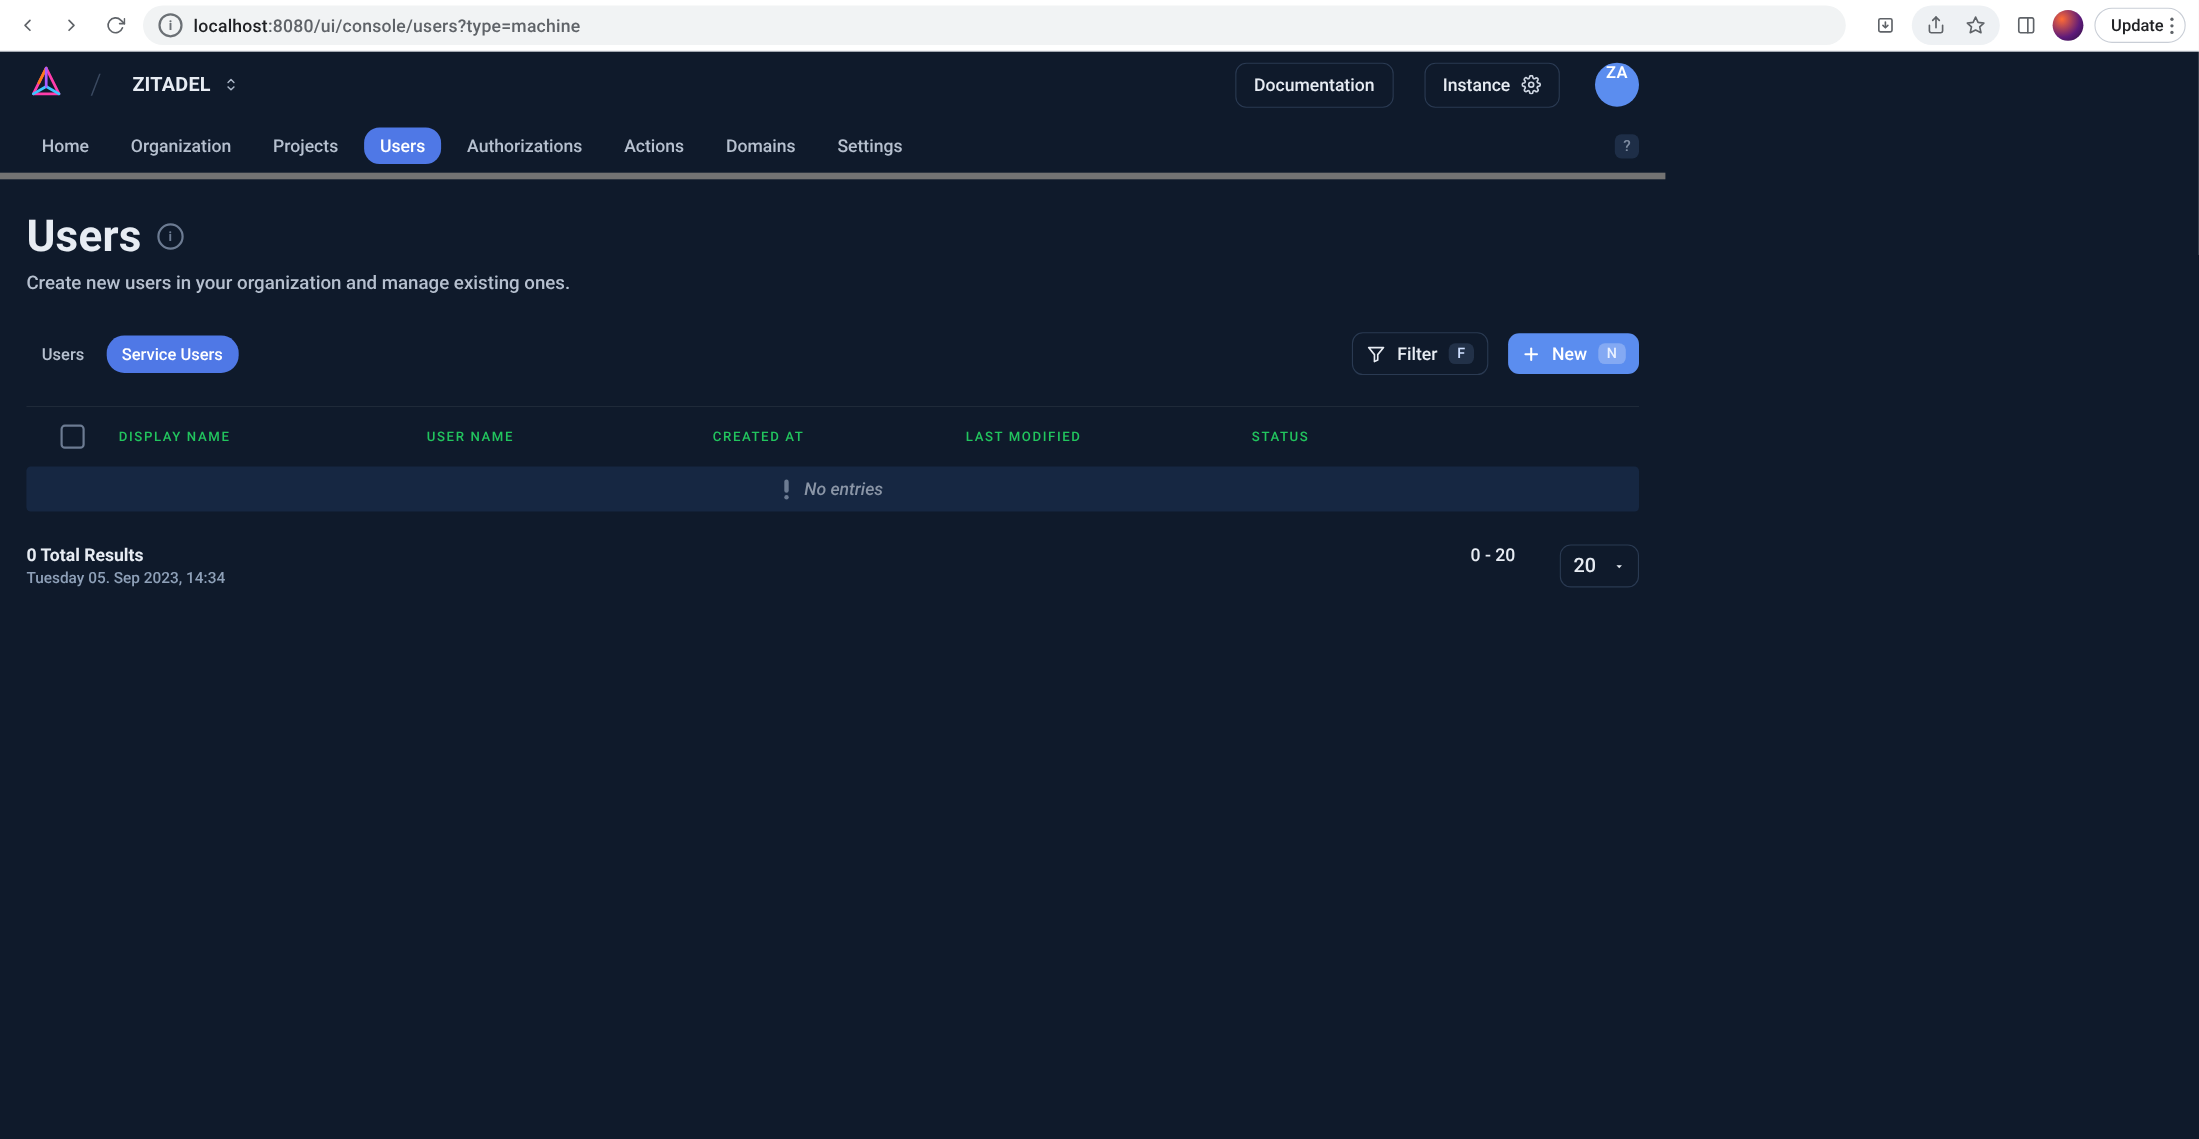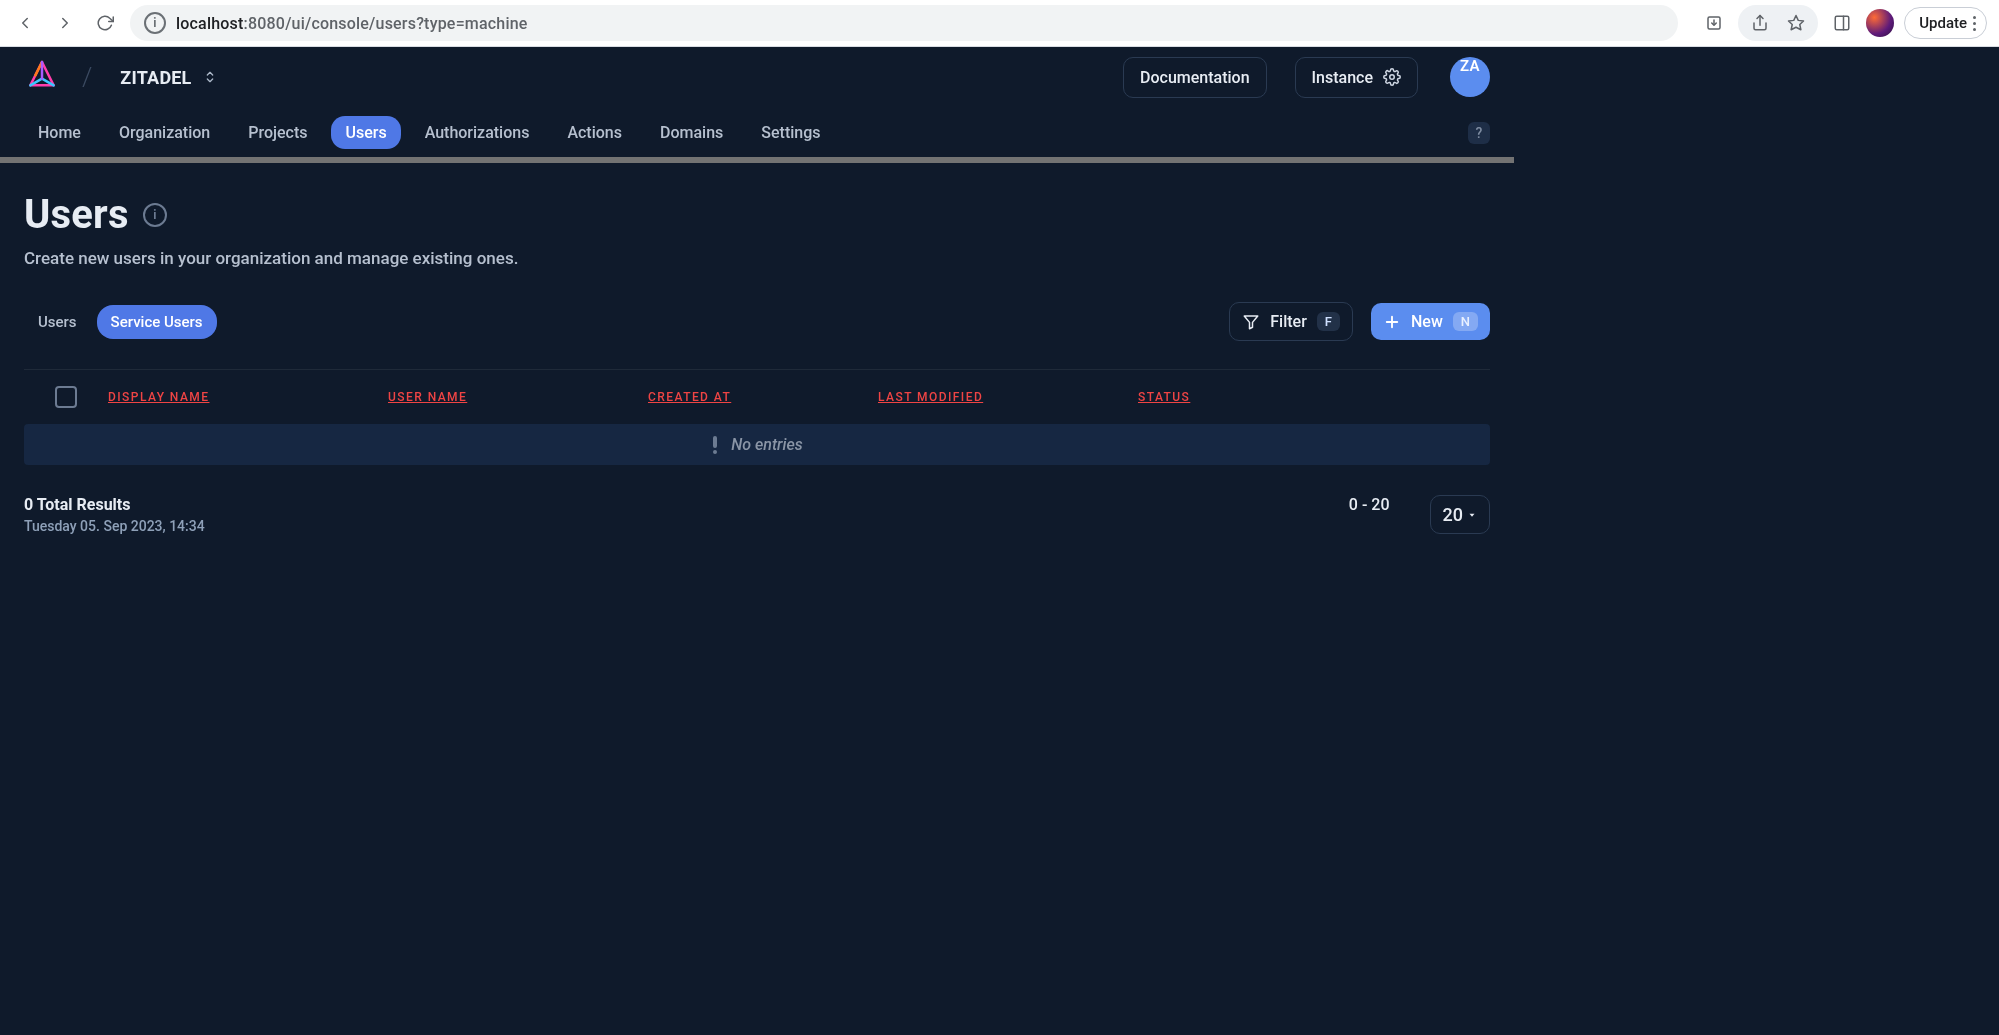--- a/index.html
+++ b/index.html
@@ -143,42 +143,42 @@
   }
   .kbd{background:#223148;border-radius:6px;padding:2px 8px;font-size:13px;color:#cfe0ff}
   .new-btn{
     display:flex;align-items:center;gap:10px;background:var(--accent);border-radius:10px;padding:9px 12px;color:#fff;font-size:16px;margin-left:10px
   }
   .plus{width:18px;height:18px}
   .kbd2{background:rgba(255,255,255,.25);color:#eaf1ff;border-radius:6px;padding:2px 8px;font-size:13px}
 
   .table-wrap{margin-top:28px;border-top:1px solid #ffffff12}
   .thead{
-    display:grid;grid-template-columns:84px 280px 260px 230px 260px 1fr;align-items:center;height:54px;color:#ef4444;
-    font-size:12px;letter-spacing:.12em;text-transform:uppercase;text-decoration:underline;
+    display:grid;grid-template-columns:84px 280px 260px 230px 260px 1fr;align-items:center;height:54px;color:#22c55e;
+    font-size:12px;letter-spacing:.12em;text-transform:uppercase;
   }
   .thead .chk{display:flex;align-items:center;justify-content:center}
   .chkbox{width:18px;height:18px;border:2px solid #6c7b92;border-radius:4px}
   .empty{
     background:#162742;border-radius:4px;height:41px;display:flex;align-items:center;justify-content:center;color:var(--text-muted);font-style:italic;gap:12px
   }
   .empty .bang{width:8px;height:18px;position:relative}
   .empty .bang::before{content:"";position:absolute;left:2px;top:0;width:4px;height:12px;background:#6c7b92;border-radius:2px}
   .empty .bang::after{content:"";position:absolute;left:2px;bottom:0;width:4px;height:4px;background:#6c7b92;border-radius:2px}
 
   .footer{
     display:flex;margin-top:30px;gap:18px
   }
   .totals{display:flex;flex-direction:column;gap:4px}
   .totals .t1{font-weight:700}
   .totals .t2{font-size:14px;color:#8ea0b8}
   .footer .spacer{flex:1}
   .range{color:var(--text);font-size:16px;margin-right:22px}
   .page-size{
-    display:flex;align-items:center;gap:4px;border:1px solid #2a3a52;border-radius:10px;padding:8px 12px;font-size:18px
+    display:flex;align-items:center;gap:16px;border:1px solid #2a3a52;border-radius:10px;padding:8px 12px;font-size:18px
   }
   .caret{width:10px;height:10px}
   .funnel{width:18px;height:18px}
 </style>
 </head>
 <body>
 
 <div class="chrome-bar">
   <div class="chrome-icon-btn">
     <svg viewBox="0 0 24 24">

